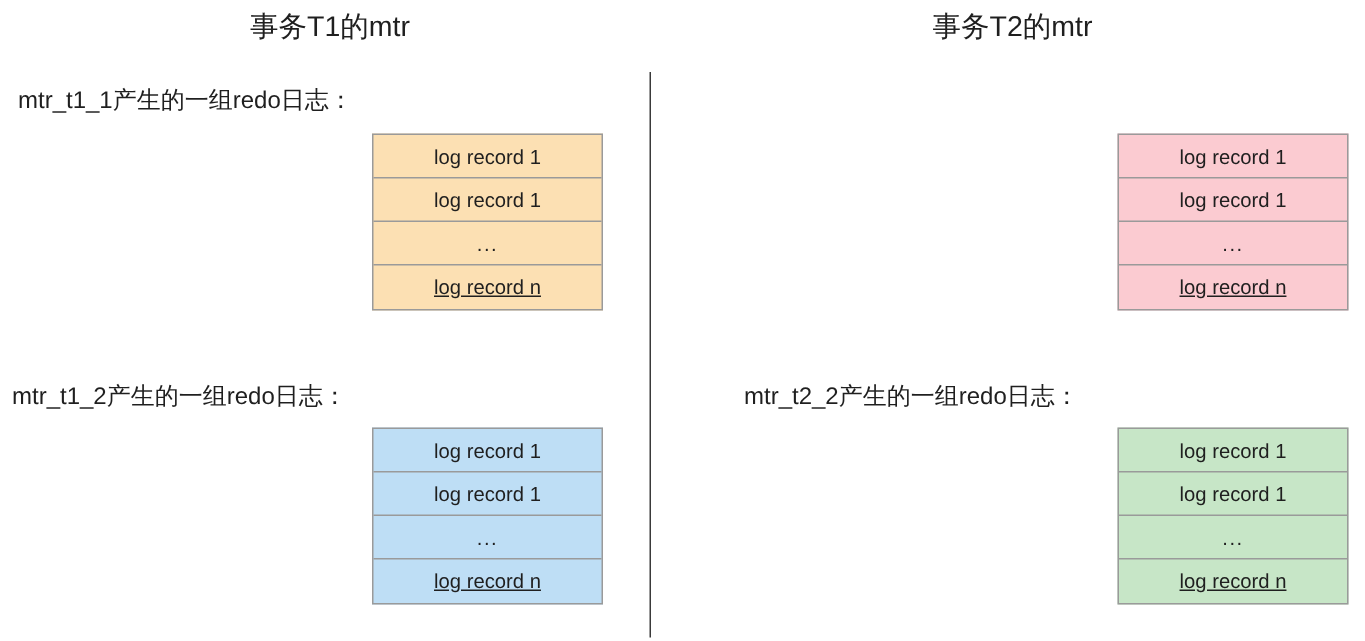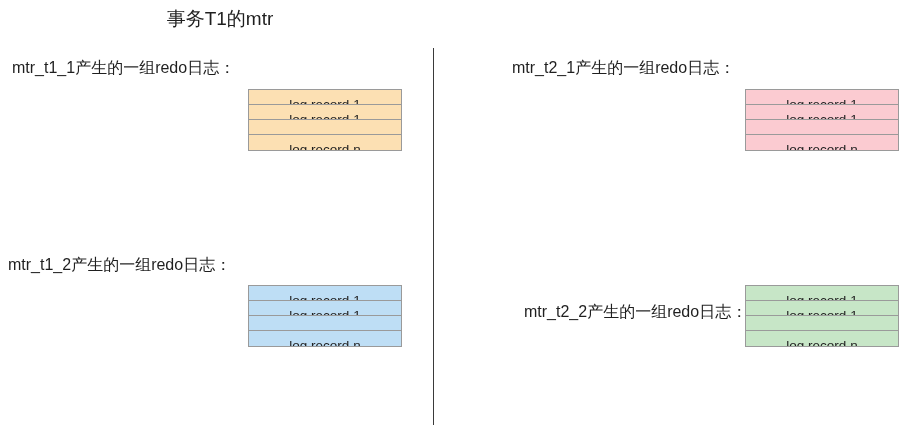--- a/index.html
+++ b/index.html
@@ -48,58 +48,59 @@
   .caption {
     position: absolute;
     font-size: 16px;
     line-height: 18px;
     color: #1f1f1f;
     white-space: nowrap;
   }
   #caption-t1-1 { left: 12px;  top: 59px; }
   #caption-t1-2 { left: 8px;  top: 256px; }
   #caption-t2-1 { left: 512px; top: 59px; }
-  #caption-t2-2 { left: 524px; top: 256px; margin-top: 47px; }
+  #caption-t2-2 { left: 496px; top: 256px; }
 
   
   .stack {
     position: absolute;
     width: 154px;
     border: 1px solid #9a9a9a;
     box-sizing: border-box;
   }
   .stack .row {
-    height: 15px;
+    height: 29px;
     line-height: 29px;
     text-align: center;
     font-size: 13.5px;
     color: #1f1f1f;
     border-bottom: 1px solid #9a9a9a;
     box-sizing: border-box;
     white-space: nowrap;
     overflow: hidden;
   }
-  .stack .row:last-child { border-bottom: none; }
+  .stack .row:last-child { border-bottom: none; text-decoration: underline; }
   .stack .row.ellipsis {
     font-size: 13.5px;
     letter-spacing: 1px;
   }
 
   #stack-t1-1 { left: 248px; top: 89px;  background: #fce0b3; }
   #stack-t1-2 { left: 248px; top: 285px; background: #bedef5; }
   #stack-t2-1 { left: 745px; top: 89px;  background: #fbcbd1; }
   #stack-t2-2 { left: 745px; top: 285px; background: #c7e6c7; }
 </style>
 </head>
 <body>
 
 <div class="canvas">
 
   <div class="col-title" id="title-left">事务T1的mtr</div>
 
+  <div class="col-title" id="title-right">事务T2的mtr</div>
 
   <div class="divider"></div>
 
   <div class="caption" id="caption-t1-1">mtr_t1_1产生的一组redo日志：</div>
 
   <div class="stack" id="stack-t1-1">
     <div class="row">log record 1</div>
     <div class="row">log record 1</div>
     <div class="row ellipsis">...</div>
     <div class="row">log record n</div>
@@ -107,21 +108,20 @@
 
   <div class="caption" id="caption-t1-2">mtr_t1_2产生的一组redo日志：</div>
 
   <div class="stack" id="stack-t1-2">
     <div class="row">log record 1</div>
     <div class="row">log record 1</div>
     <div class="row ellipsis">...</div>
     <div class="row">log record n</div>
   </div>
 
-  <div class="caption" id="caption-t2-1">mtr_t2_1产生的一组redo日志：</div>
 
   <div class="stack" id="stack-t2-1">
     <div class="row">log record 1</div>
     <div class="row">log record 1</div>
     <div class="row ellipsis">...</div>
     <div class="row">log record n</div>
   </div>
 
   <div class="caption" id="caption-t2-2">mtr_t2_2产生的一组redo日志：</div>
 

